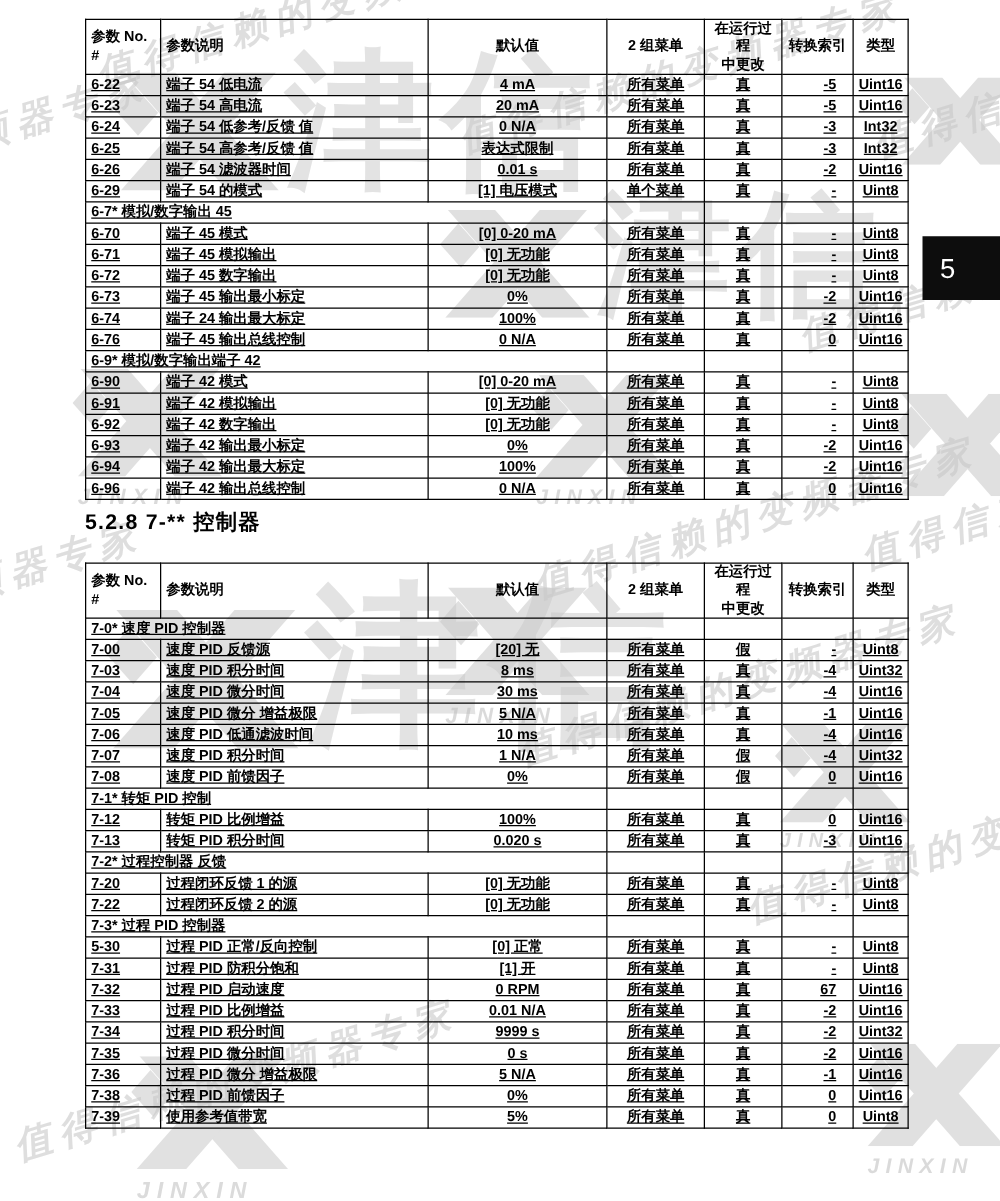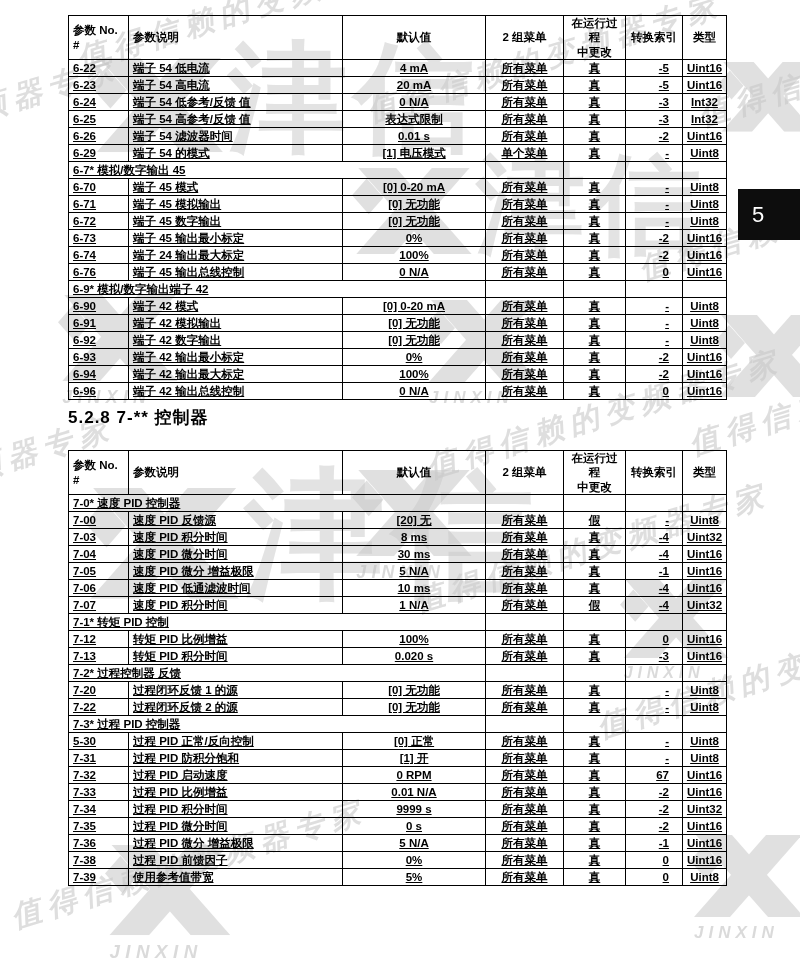--- a/index.html
+++ b/index.html
@@ -459,20 +459,29 @@
       <tr>
         <td class="c0">7-07</td>
         <td class="c1">速度 PID 积分时间</td>
         <td class="c2">1 N/A</td>
         <td class="c3">所有菜单</td>
         <td class="c4">假</td>
         <td class="c5">-4</td>
         <td class="c6">Uint32</td>
       </tr>
       <tr>
+        <td class="c0">7-08</td>
+        <td class="c1">速度 PID 前馈因子</td>
+        <td class="c2">0%</td>
+        <td class="c3">所有菜单</td>
+        <td class="c4">假</td>
+        <td class="c5">0</td>
+        <td class="c6">Uint16</td>
+      </tr>
+      <tr>
         <td colspan="3" class="group-cell">7-1* 转矩 PID 控制</td>
         <td class="c3"></td>
         <td class="c4"></td>
         <td class="c5"></td>
         <td class="c6"></td>
       </tr>
       <tr>
         <td class="c0">7-12</td>
         <td class="c1">转矩 PID 比例增益</td>
         <td class="c2">100%</td>

